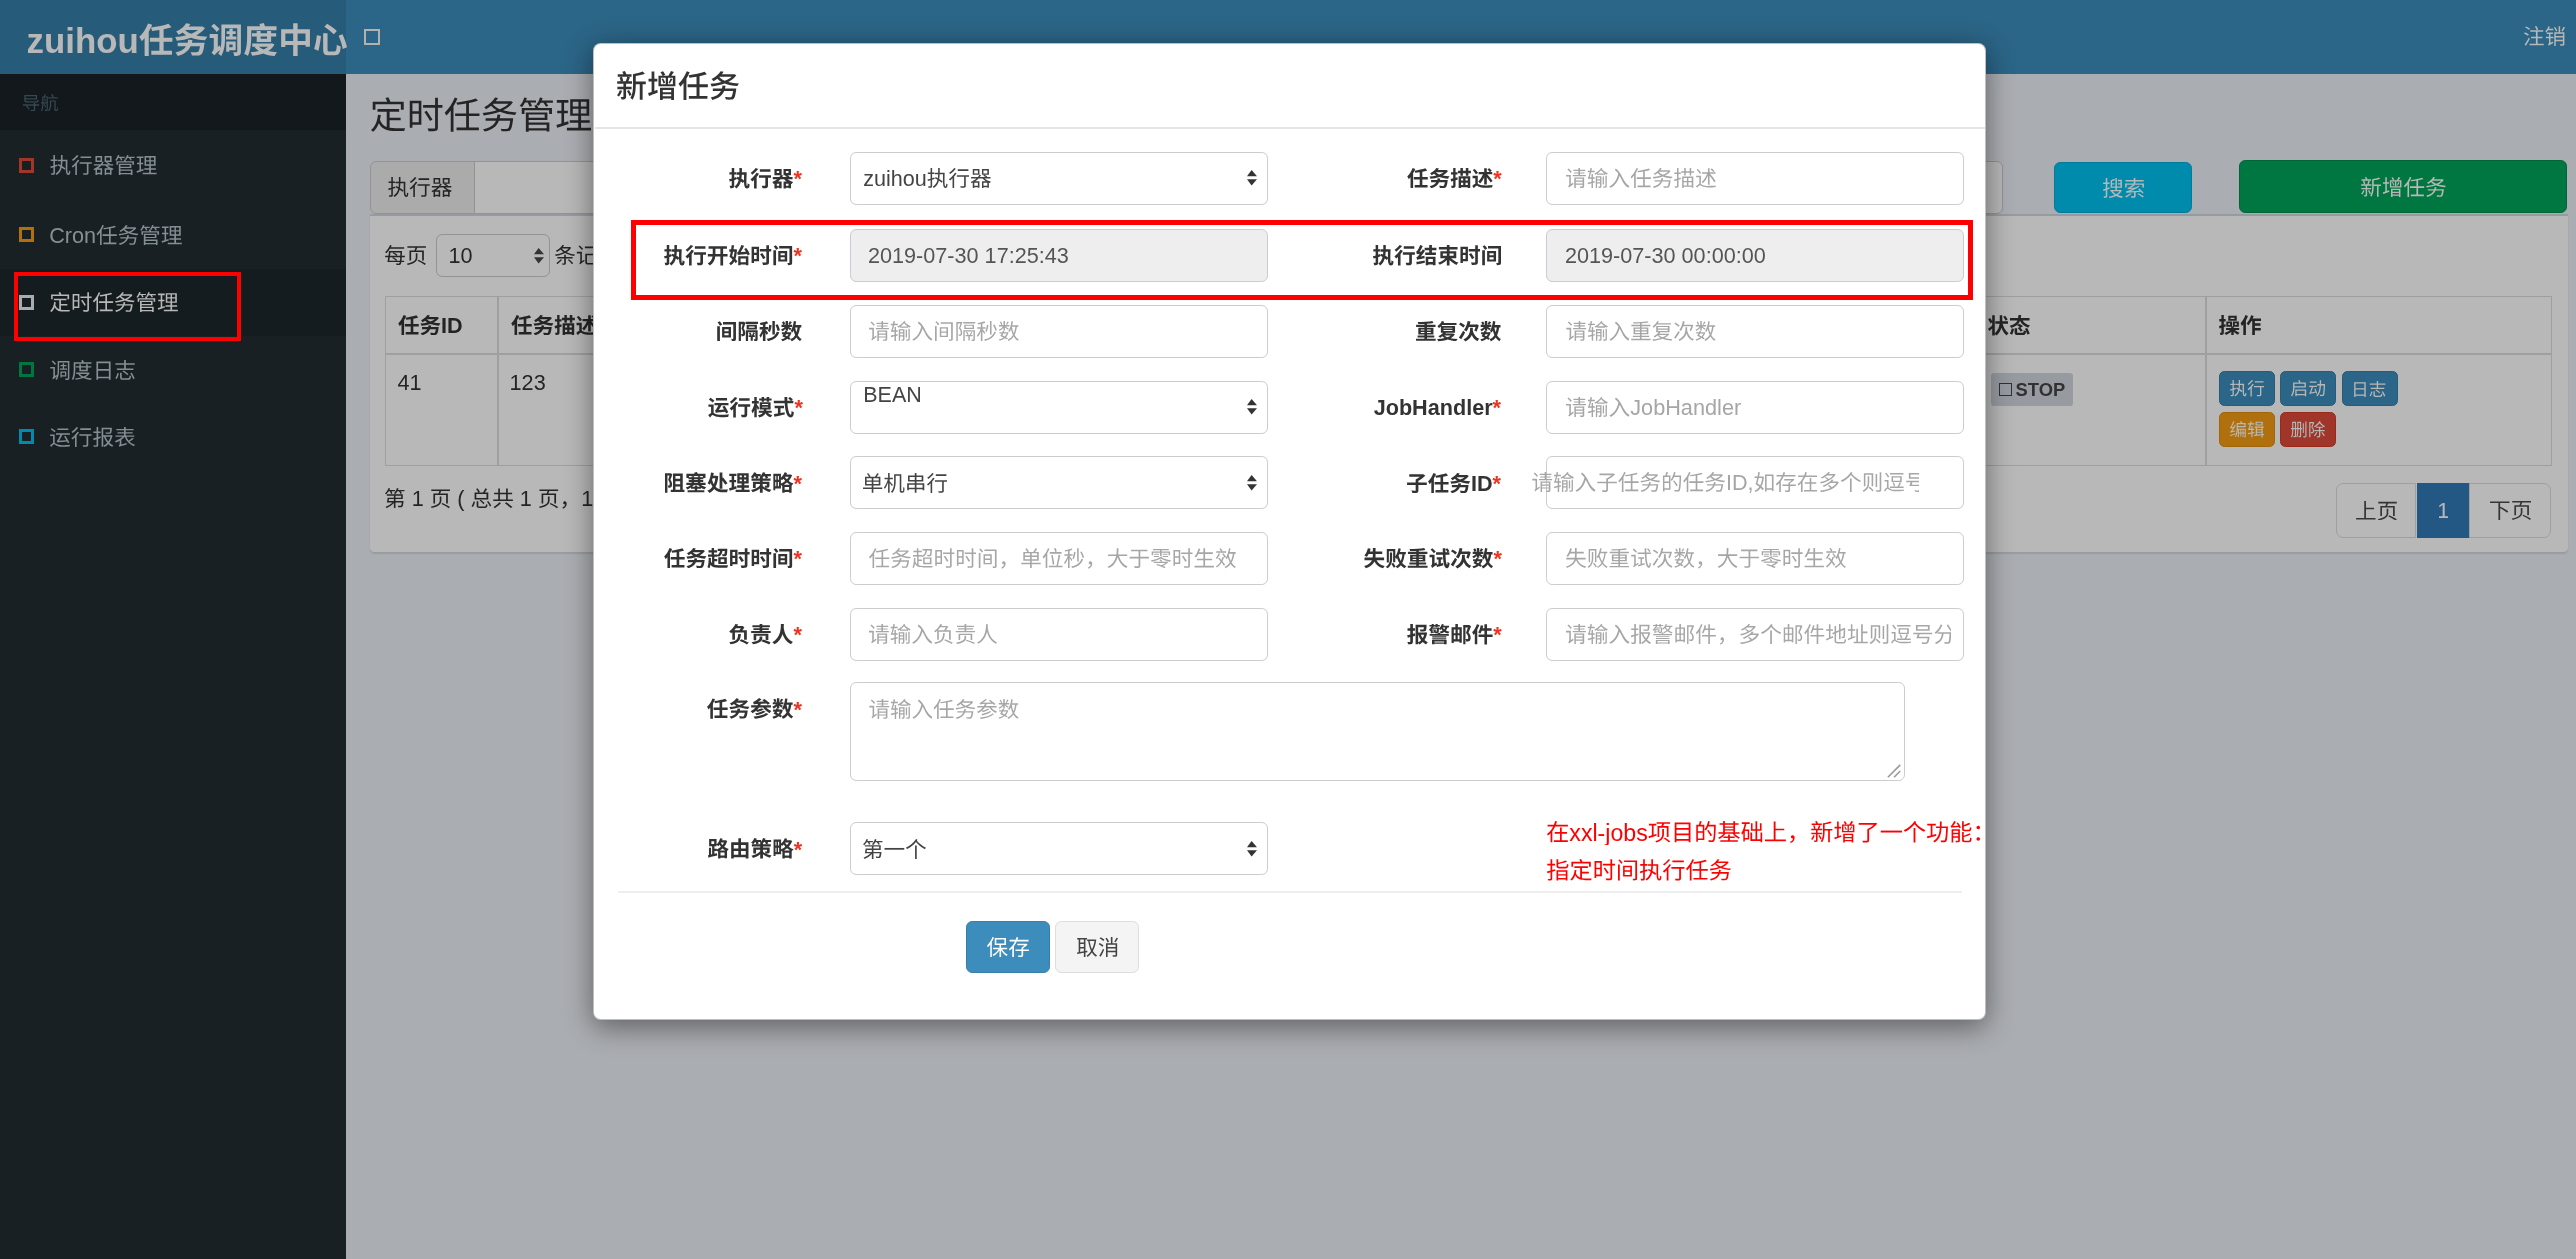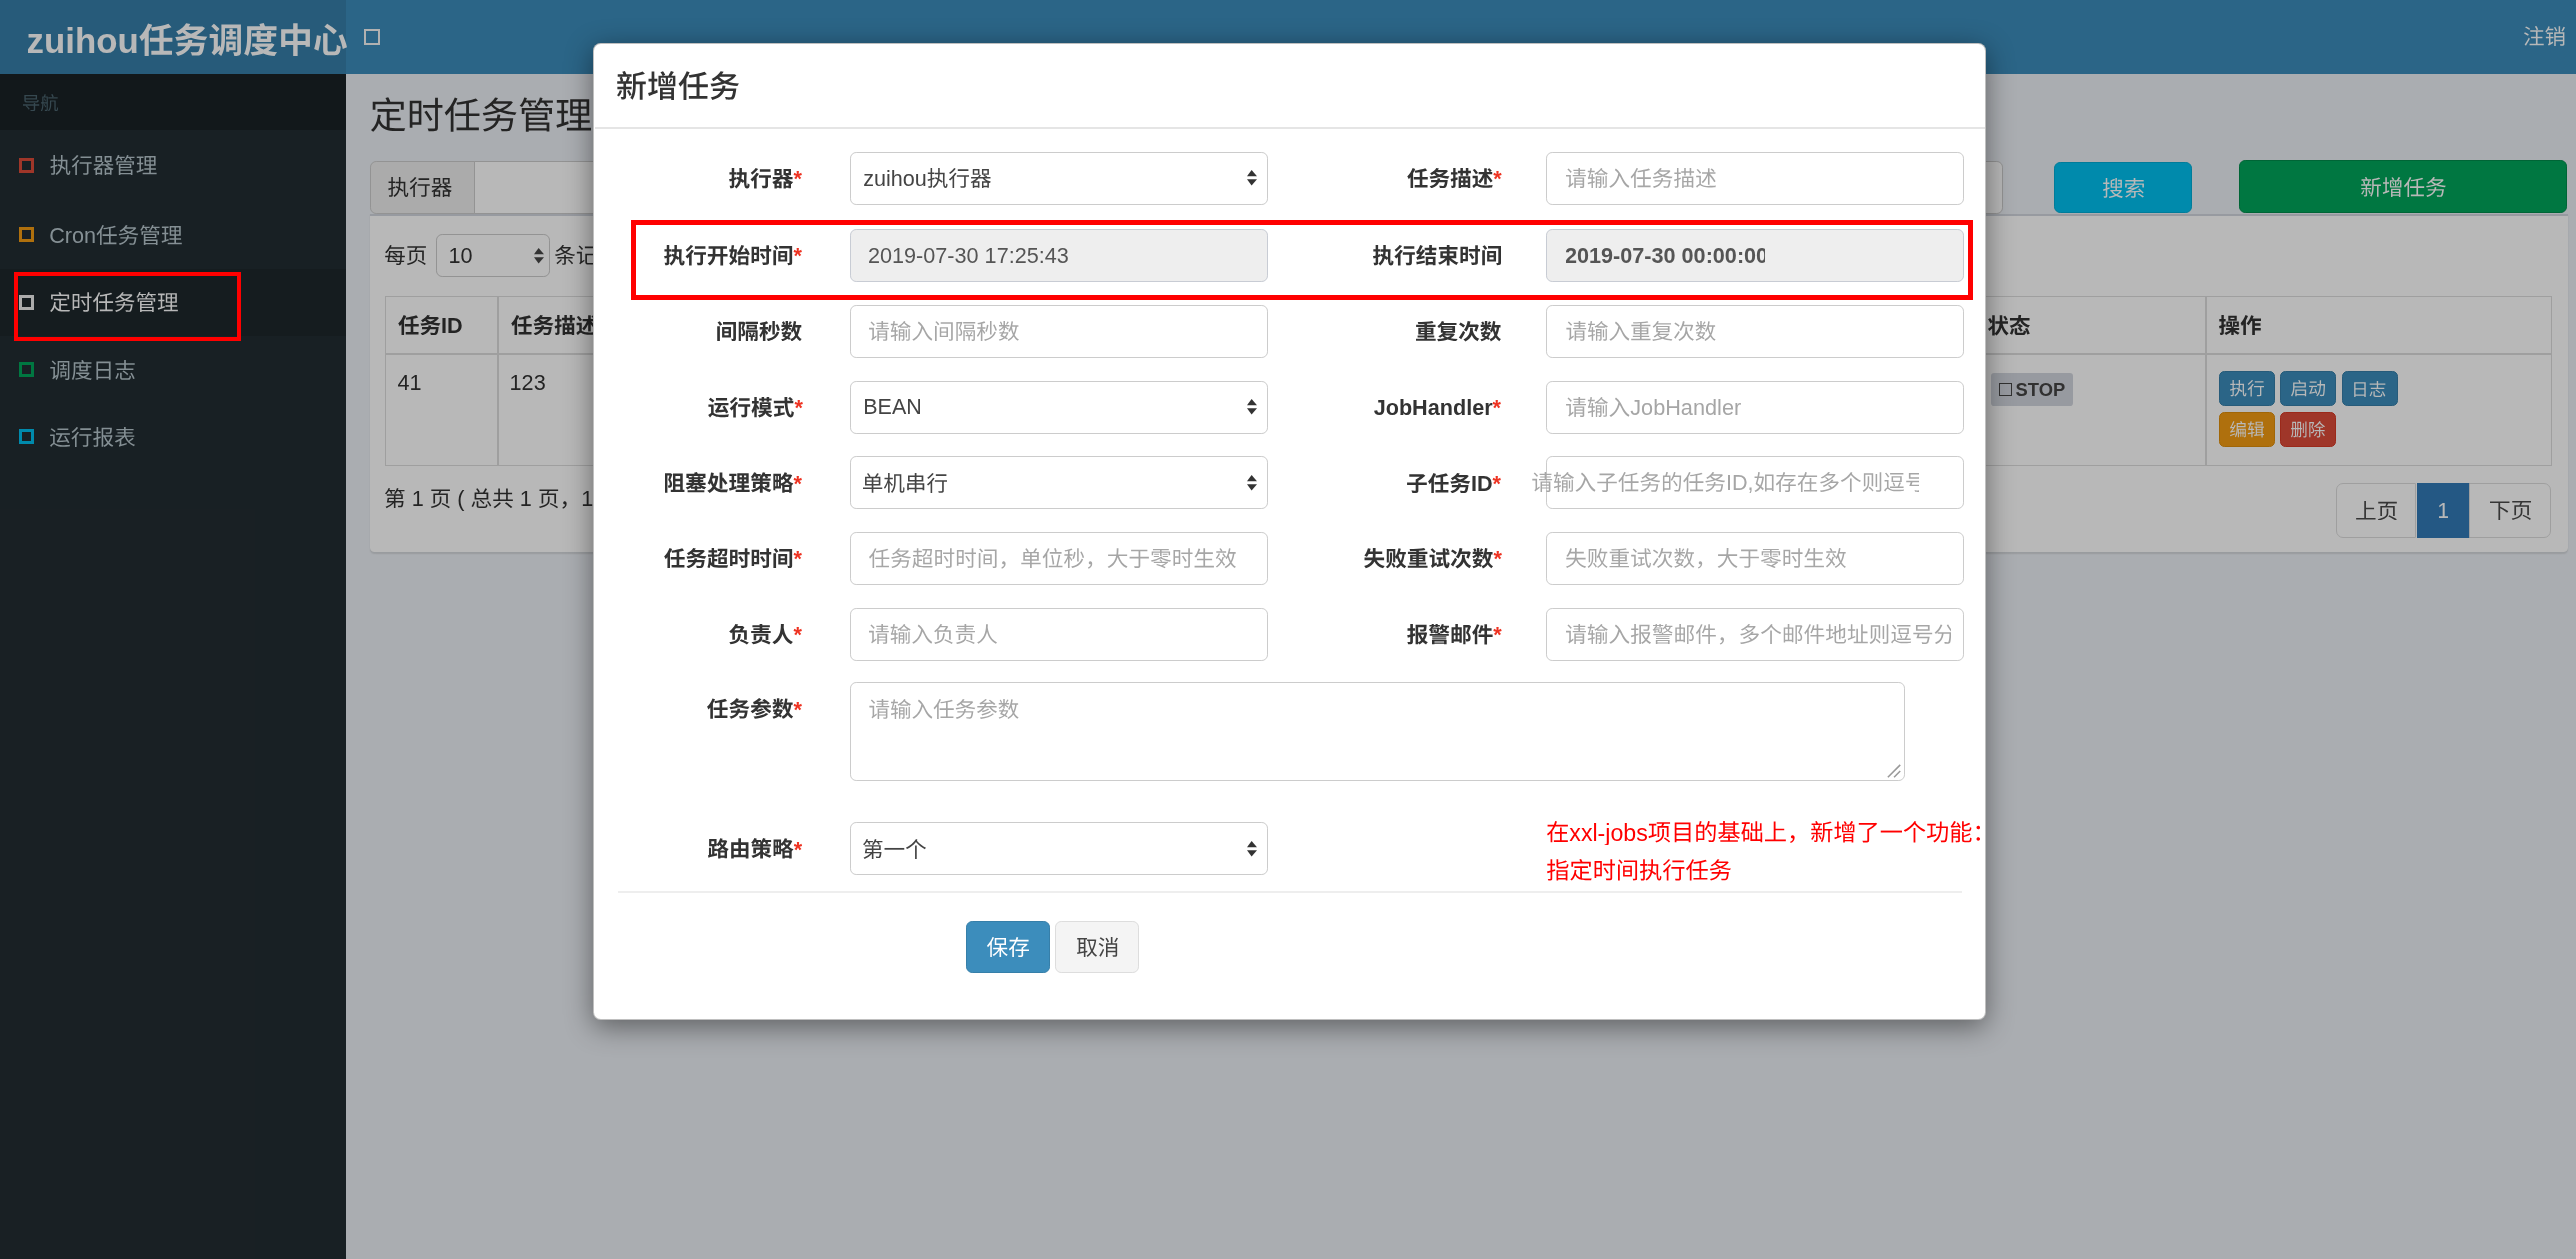--- a/index.html
+++ b/index.html
@@ -317,21 +317,21 @@
         <use href="#g57" fill="#333" transform="translate(-0.76,23.83) scale(0.0280,-0.0280)"></use>
         <use href="#g58" fill="#333" transform="translate(27.24,23.83) scale(0.0280,-0.0280)"></use>
         <use href="#g65" fill="#333" transform="translate(55.24,23.83) scale(0.0280,-0.0280)"></use>
         <use href="#g66" fill="#333" transform="translate(83.24,23.83) scale(0.0280,-0.0280)"></use>
         <use href="#g67" fill="#333" transform="translate(111.24,23.83) scale(0.0280,-0.0280)"></use>
         <use href="#g68" fill="#333" transform="translate(139.24,23.83) scale(0.0280,-0.0280)"></use>
         <text x="167.24" y="23.83" font-family="Liberation Sans" font-weight="bold" font-size="28.0" fill="#e32" xml:space="preserve">*</text>
       </svg>
     </div>
     <div style="position:absolute;left:1546px;top:229px;width:418px;height:53px;background:#eee;border:1.5px solid #c8ccd4;border-radius:6.2px;box-sizing:border-box;z-index:20;"></div>
-    <div style="position:absolute;left:1566px;top:248px;z-index:21;font-weight:bold;">
+    <div style="position:absolute;left:1566px;top:248px;z-index:21;">
       <svg width="199" height="15.3" viewBox="0 0 257.5 19.8" style="display:block">
         <text x="-1.41" y="19.55" font-family="Liberation Sans" font-size="28.0" fill="#555" xml:space="preserve">2019-07-30 00:00:00</text>
       </svg>
     </div>
     <div style="position:absolute;left:1373px;top:245px;z-index:21;">
       <svg width="128" height="20.5" viewBox="0 0 165.5 26.5" style="display:block">
         <use href="#g57" fill="#333" transform="translate(-0.76,23.83) scale(0.0280,-0.0280)"></use>
         <use href="#g58" fill="#333" transform="translate(27.24,23.83) scale(0.0280,-0.0280)"></use>
         <use href="#g69" fill="#333" transform="translate(55.24,23.83) scale(0.0280,-0.0280)"></use>
         <use href="#g70" fill="#333" transform="translate(83.24,23.83) scale(0.0280,-0.0280)"></use>
@@ -377,21 +377,21 @@
         <use href="#g82" fill="#333" transform="translate(26.71,23.80) scale(0.0280,-0.0280)"></use>
         <use href="#g83" fill="#333" transform="translate(54.71,23.80) scale(0.0280,-0.0280)"></use>
         <use href="#g77" fill="#333" transform="translate(82.71,23.80) scale(0.0280,-0.0280)"></use>
       </svg>
     </div>
     <div style="position:absolute;left:850px;top:381px;width:418px;height:53px;background:#fff;border:1.5px solid #ccc;border-radius:6.2px;box-sizing:border-box;z-index:20;"></div>
     <svg style="position:absolute;left:1247px;top:399px;z-index:22" width="10" height="15.5" viewBox="0 0 13 20">
       <polygon points="0,8 13,8 6,0" fill="#333"></polygon>
       <polygon points="0,12 13,12 6,20" fill="#333"></polygon>
     </svg>
-    <div style="position:absolute;left:865px;top:399px;z-index:21;">
+    <div style="position:absolute;left:865px;top:387px;z-index:21;">
       <svg width="55" height="15" viewBox="0 0 71.7 19.3" style="display:block">
         <text x="-2.30" y="19.26" font-family="Liberation Sans" font-size="28.0" fill="#444" xml:space="preserve">BEAN</text>
       </svg>
     </div>
     <div style="position:absolute;left:708px;top:397px;z-index:21;">
       <svg width="95" height="20.6" viewBox="0 0 122.2 26.6" style="display:block">
         <use href="#g84" fill="#333" transform="translate(-0.67,23.80) scale(0.0280,-0.0280)"></use>
         <use href="#g58" fill="#333" transform="translate(27.33,23.80) scale(0.0280,-0.0280)"></use>
         <use href="#g85" fill="#333" transform="translate(55.33,23.80) scale(0.0280,-0.0280)"></use>
         <use href="#g86" fill="#333" transform="translate(83.33,23.80) scale(0.0280,-0.0280)"></use>

